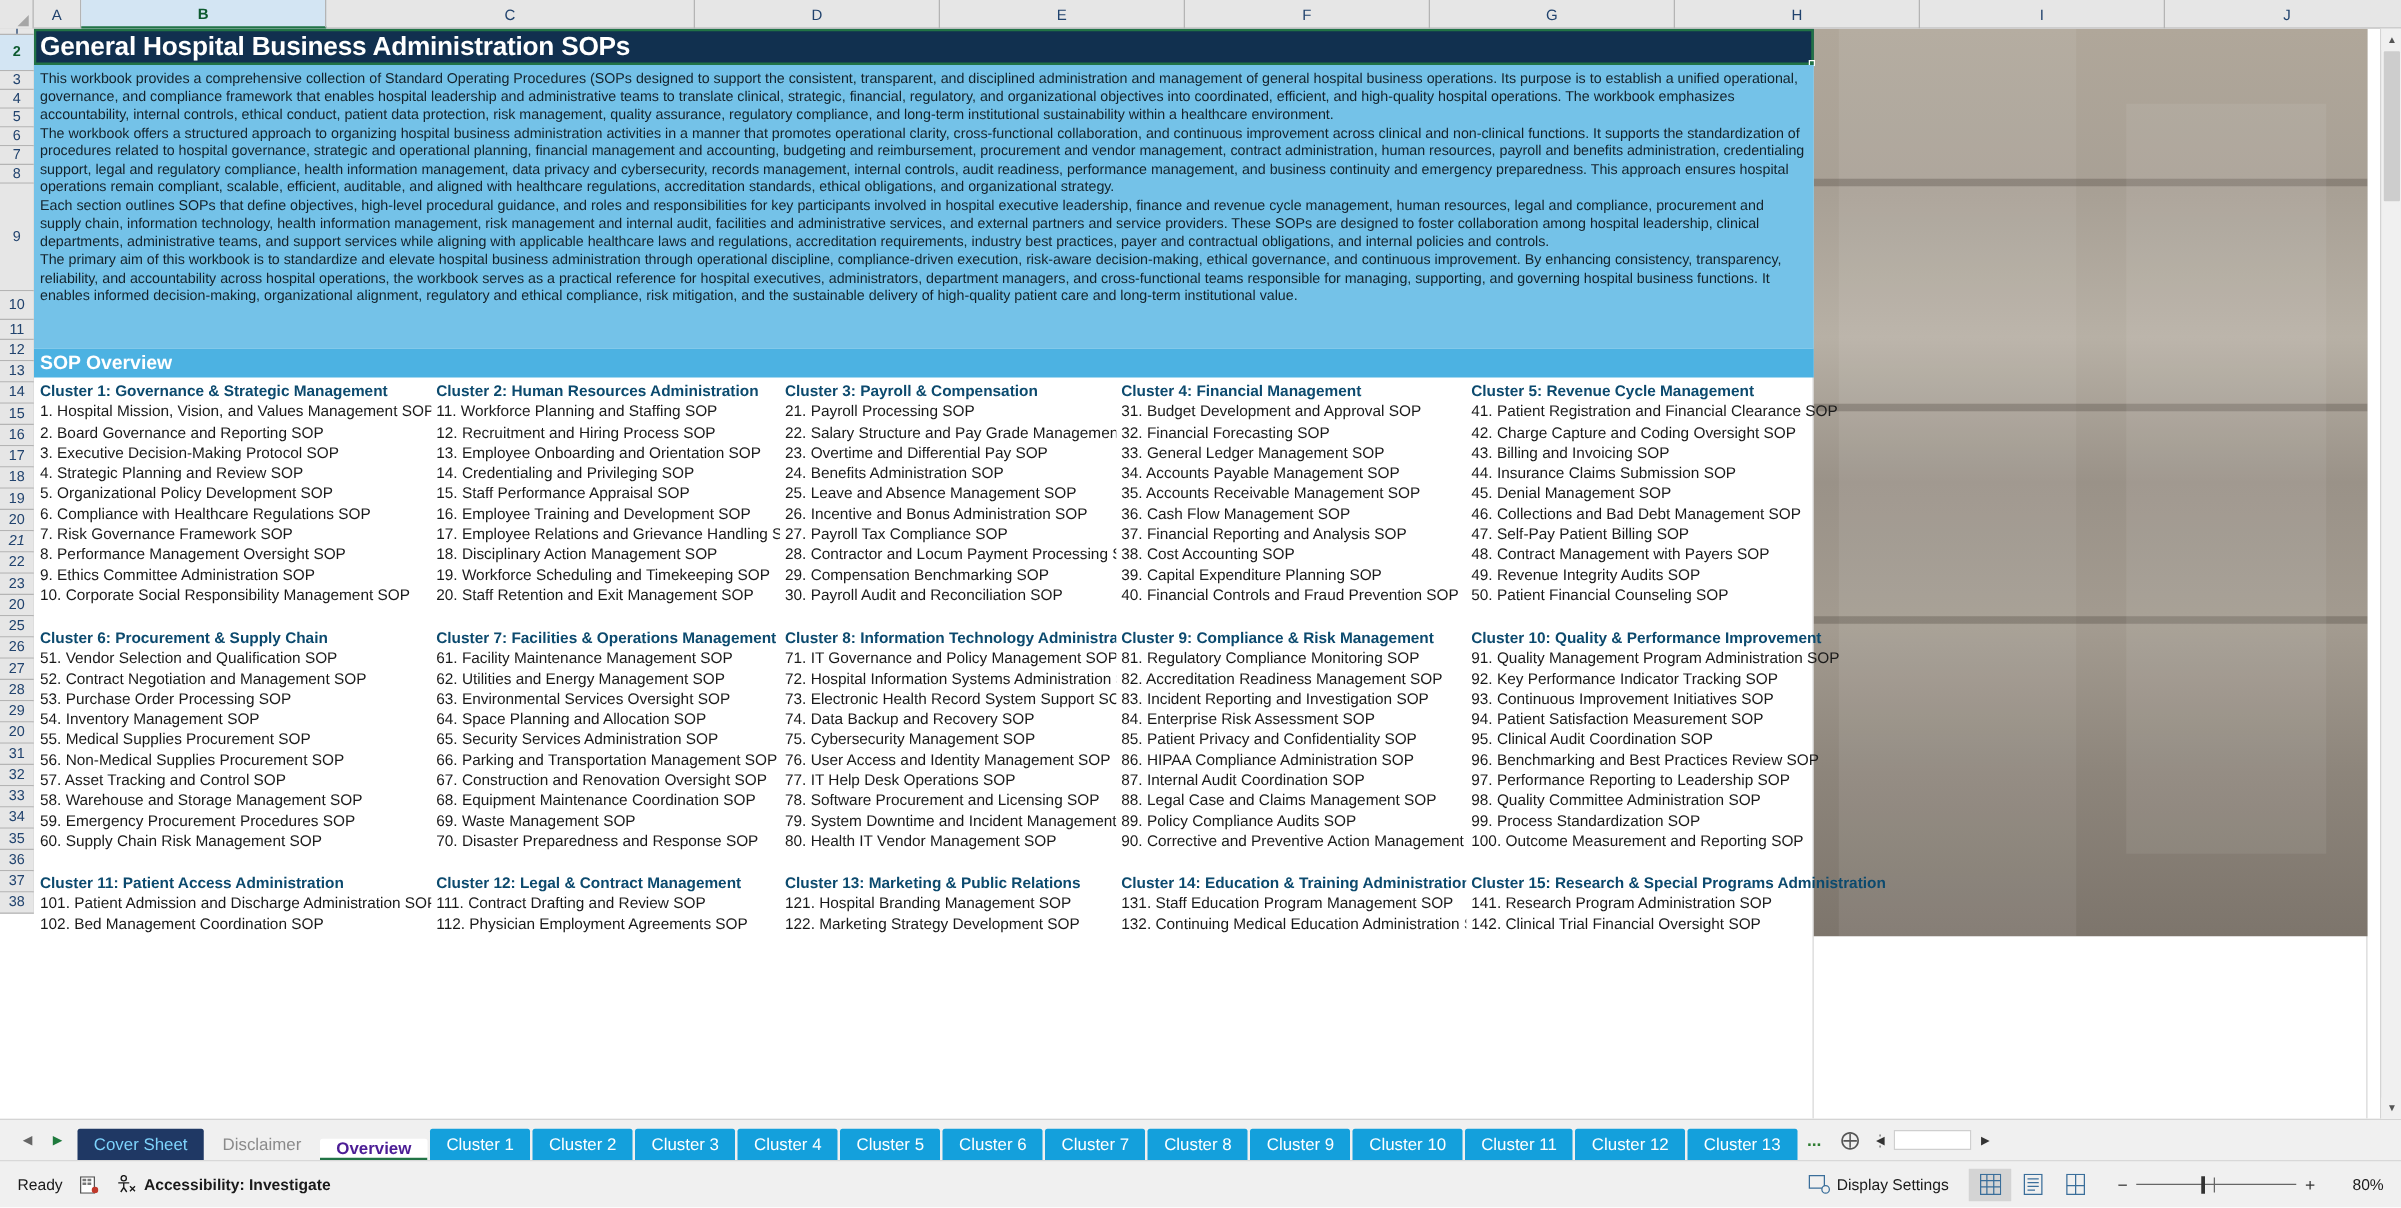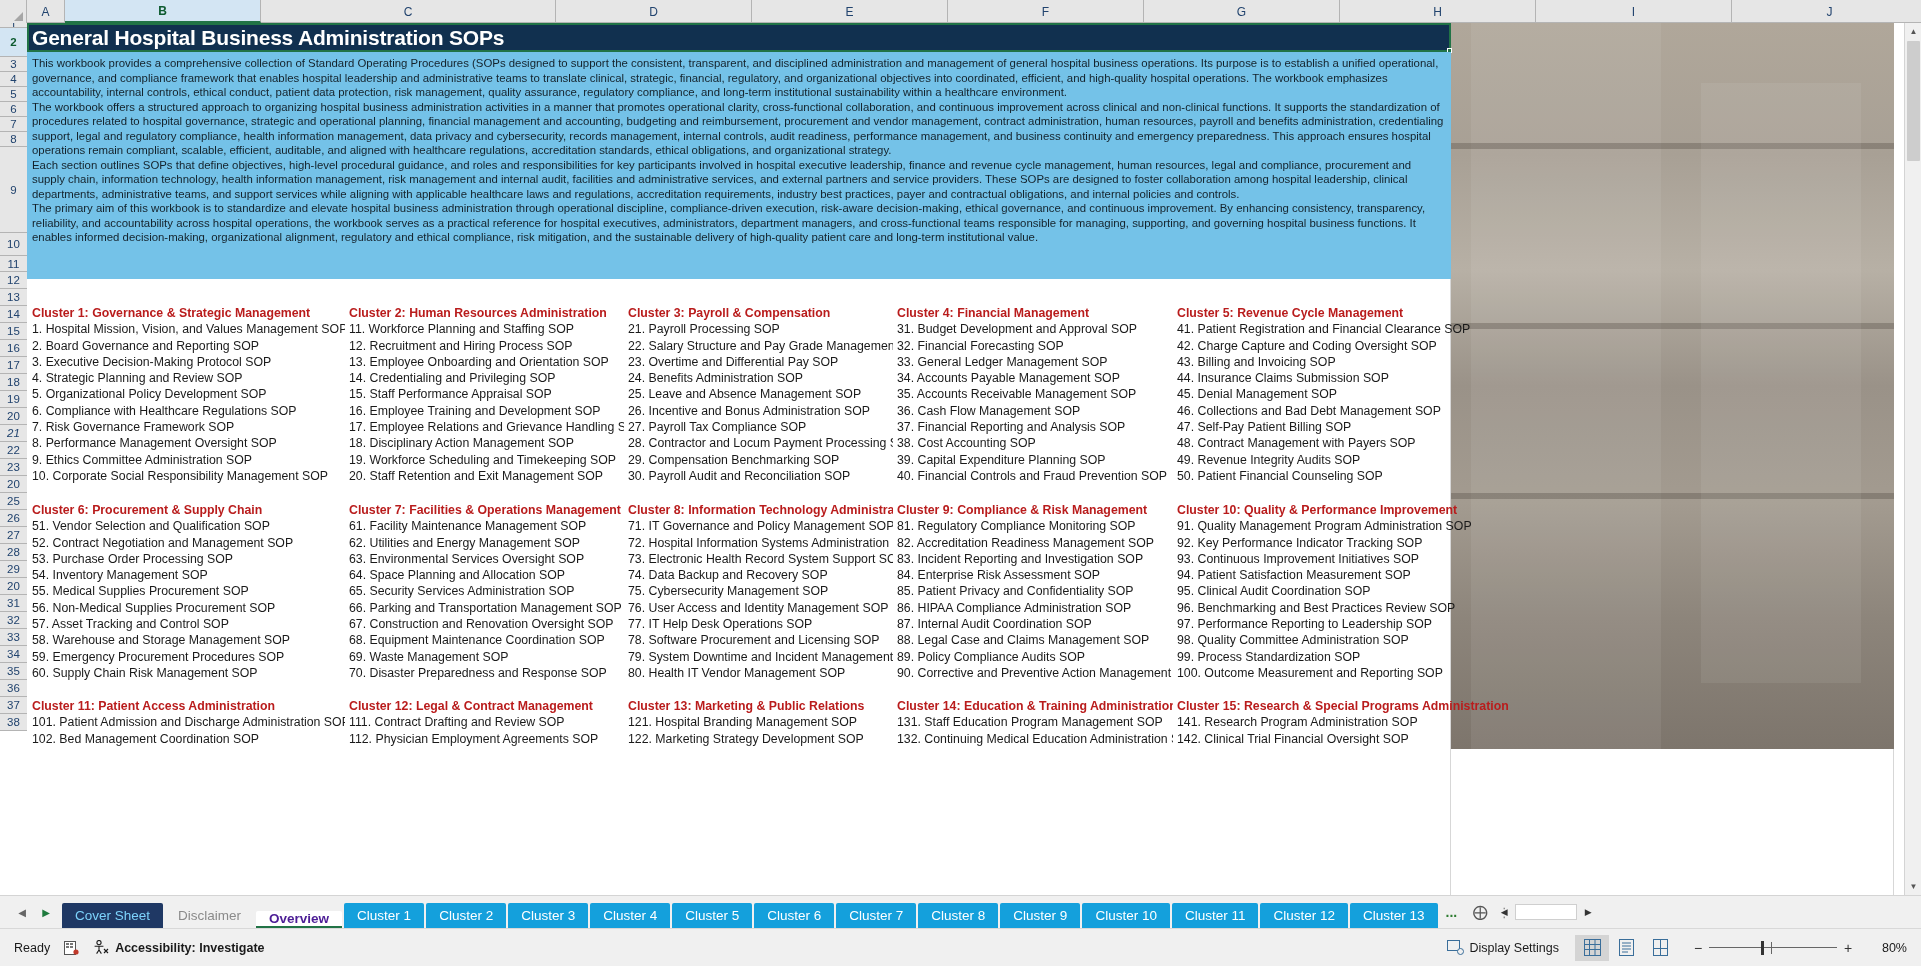--- a/index.html
+++ b/index.html
@@ -134,21 +134,21 @@
   }
   .section-band .t {
     color: #ffffff; font-size: 15.5px; font-weight: bold;
   }
 
   
   .clusters { position: absolute; left: 0; width: 1894px; }
   .cl-row { position: relative; width: 1894px; }
   .cl-col { position: absolute; top: 0; }
   .cl-head {
-    font-size: 12.3px; font-weight: bold; color: #b91c1c;
+    font-size: 12.3px; font-weight: bold; color: #0c4a6e;
     height: 16.3px; line-height: 16.3px;
     white-space: nowrap; overflow: hidden;
   }
   .cl-item {
     font-size: 12.3px; color: #1a1a1a;
     height: 16.3px; line-height: 16.3px;
     white-space: nowrap; overflow: hidden;
   }
 
   
@@ -363,20 +363,23 @@
         <div class="cursor-handle"></div>
       </div>
 
       <div class="intro-band">
         <p>This workbook provides a comprehensive collection of Standard Operating Procedures (SOPs designed to support the consistent, transparent, and disciplined administration and management of general hospital business operations. Its purpose is to establish a unified operational, governance, and compliance framework that enables hospital leadership and administrative teams to translate clinical, strategic, financial, regulatory, and organizational objectives into coordinated, efficient, and high-quality hospital operations. The workbook emphasizes accountability, internal controls, ethical conduct, patient data protection, risk management, quality assurance, regulatory compliance, and long-term institutional sustainability within a healthcare environment.</p>
         <p>The workbook offers a structured approach to organizing hospital business administration activities in a manner that promotes operational clarity, cross-functional collaboration, and continuous improvement across clinical and non-clinical functions. It supports the standardization of procedures related to hospital governance, strategic and operational planning, financial management and accounting, budgeting and reimbursement, procurement and vendor management, contract administration, human resources, payroll and benefits administration, credentialing support, legal and regulatory compliance, health information management, data privacy and cybersecurity, records management, internal controls, audit readiness, performance management, and business continuity and emergency preparedness. This approach ensures hospital operations remain compliant, scalable, efficient, auditable, and aligned with healthcare regulations, accreditation standards, ethical obligations, and organizational strategy.</p>
         <p>Each section outlines SOPs that define objectives, high-level procedural guidance, and roles and responsibilities for key participants involved in hospital executive leadership, finance and revenue cycle management, human resources, legal and compliance, procurement and supply chain, information technology, health information management, risk management and internal audit, facilities and administrative services, and external partners and service providers. These SOPs are designed to foster collaboration among hospital leadership, clinical departments, administrative teams, and support services while aligning with applicable healthcare laws and regulations, accreditation requirements, industry best practices, payer and contractual obligations, and internal policies and controls.</p>
         <p>The primary aim of this workbook is to standardize and elevate hospital business administration through operational discipline, compliance-driven execution, risk-aware decision-making, ethical governance, and continuous improvement. By enhancing consistency, transparency, reliability, and accountability across hospital operations, the workbook serves as a practical reference for hospital executives, administrators, department managers, and cross-functional teams responsible for managing, supporting, and governing hospital business functions. It enables informed decision-making, organizational alignment, regulatory and ethical compliance, risk mitigation, and the sustainable delivery of high-quality patient care and long-term institutional value.</p>
       </div>
 
+      <div class="section-band" style="top:256px;">
+        <span class="t">SOP Overview</span>
+      </div>
 
       <div class="clusters" id="clusters">
           <div class="cl-row" style="position: absolute; top: 282px; height: 180px;">
             <div class="cl-col" style="left: 5px; width: 313px;">
               <div class="cl-head">Cluster 1: Governance &amp; Strategic Management</div>
               <div class="cl-item">1. Hospital Mission, Vision, and Values Management SOP</div>
               <div class="cl-item">2. Board Governance and Reporting SOP</div>
               <div class="cl-item">3. Executive Decision-Making Protocol SOP</div>
               <div class="cl-item">4. Strategic Planning and Review SOP</div>
               <div class="cl-item">5. Organizational Policy Development SOP</div>

